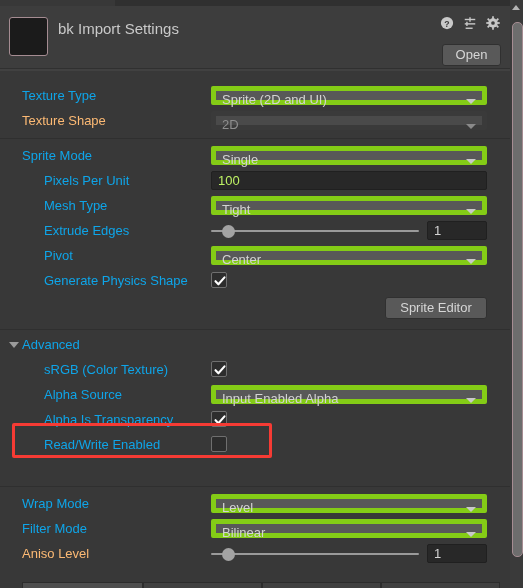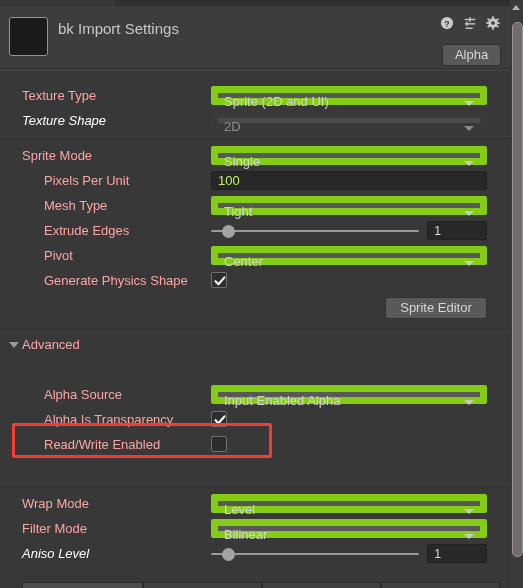--- a/index.html
+++ b/index.html
@@ -30,28 +30,28 @@
     width:57px;height:20px;line-height:20px;text-align:center;
     background:#595959;border:1px solid #303030;border-radius:3px;
     color:#d6d6d6;font-size:13px;
   }
   .hdr-sep{position:absolute;left:0;right:13px;top:68px;height:1px;background:#303030;}
   .hdr-sep2{position:absolute;left:0;right:13px;top:69px;height:2px;background:#414141;}
 
   
   .body{position:absolute;left:0;top:71px;right:13px;bottom:0;background:#383838;}
   .row{position:absolute;left:0;right:0;height:22px;}
-  .lbl{position:absolute;left:22px;top:3px;font-size:13px;color:#fca5a5;white-space:nowrap;}
+  .lbl{position:absolute;left:22px;top:3px;font-size:13px;color:#0ea5e9;white-space:nowrap;}
   .lbl.ind{left:44px;}
-  .lbl.dim{color:#ffffff;font-style:italic;}
+  .lbl.dim{color:#fdba74;}
   .lbl.clip{overflow:hidden;width:190px;}
 
   .dd{
     position:absolute;left:211px;right:23px;top:1px;height:19px;
-    background:#585858;border:7px solid #84cc16;border-radius:2px;
+    background:#585858;border:5px solid #84cc16;border-radius:2px;
     box-sizing:border-box;
   }
   .dd.dis{background:#4a4a4a;border-color:#3a3a3a;}
   .dd .v{position:absolute;left:6px;top:1px;font-size:13px;color:#d4d4d4;white-space:nowrap;}
   .dd.dis .v{color:#8e8e8e;}
   .dd .arr{
     position:absolute;right:6px;top:8px;width:0;height:0;
     border-left:5px solid transparent;border-right:5px solid transparent;
     border-top:5px solid #c9c9c9;
   }
@@ -145,21 +145,21 @@
             <rect x="2" y="2.6" width="2" height="3" transform="rotate(-45 3 4.1)"></rect>
             <rect x="12" y="10.4" width="2" height="3" transform="rotate(-45 13 11.9)"></rect>
             <rect x="12" y="2.6" width="2" height="3" transform="rotate(45 13 4.1)"></rect>
             <rect x="2" y="10.4" width="2" height="3" transform="rotate(45 3 11.9)"></rect>
           </g>
           <circle cx="8" cy="8" r="2.1" fill="#3d3d3d"></circle>
         </svg>
       </span>
     </div>
 
-    <div class="open-btn">Alpha</div>
+    <div class="open-btn">Open</div>
   </div>
   <div class="hdr-sep"></div>
   <div class="hdr-sep2"></div>
 
   <div class="body">
 
     <div class="row" style="top:14px">
       <div class="lbl">Texture Type</div>
       <div class="dd">
         <span class="v">Sprite (2D and UI)</span>
@@ -232,20 +232,28 @@
       <div class="btn-se">Sprite Editor</div>
     </div>
 
     <div class="divider" style="top:258px"></div>
 
     <div class="row" style="top:263px">
       <div class="fold-arr"></div>
       <div class="lbl">Advanced</div>
     </div>
 
+    <div class="row" style="top:288px">
+      <div class="lbl ind">sRGB (Color Texture)</div>
+      <div class="chk">
+        <svg width="14" height="14" viewBox="0 0 14 14">
+          <path d="M2.5 7.2 L5.4 10.3 L11.5 3.4" stroke="#ffffff" stroke-width="2.1" fill="none" stroke-linecap="round" stroke-linejoin="round"></path>
+        </svg>
+      </div>
+    </div>
 
     <div class="row" style="top:313px">
       <div class="lbl ind">Alpha Source</div>
       <div class="dd">
         <span class="v">Input Enabled Alpha</span>
         <span class="arr"></span>
       </div>
     </div>
 
     <div class="row" style="top:338px">

